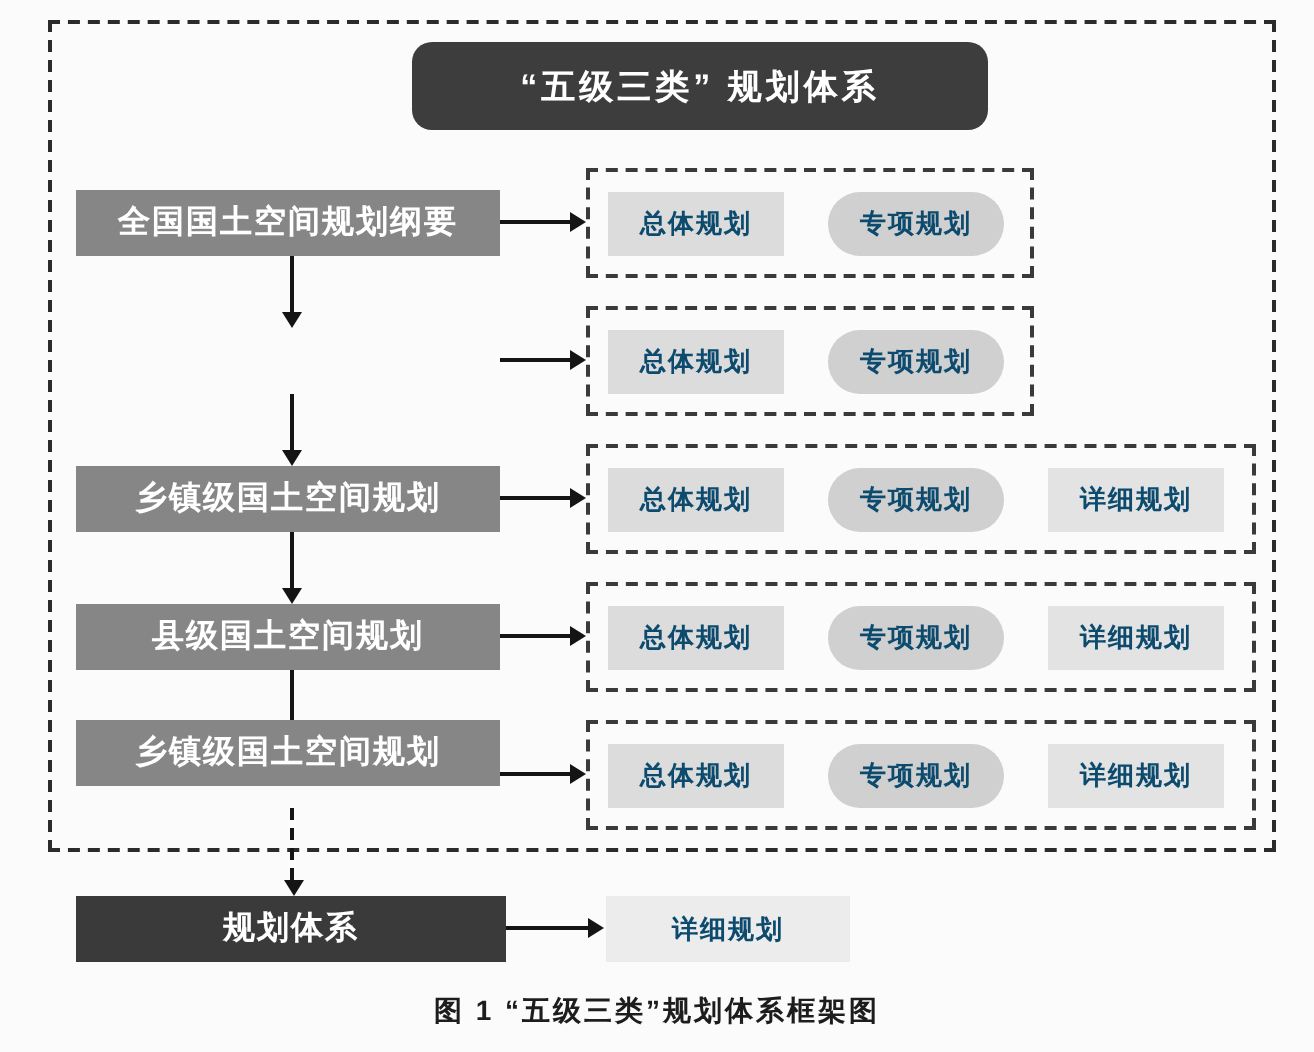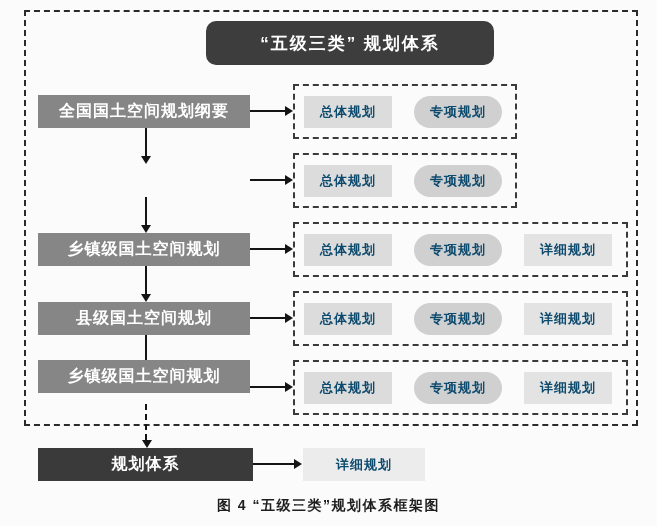--- a/index.html
+++ b/index.html
@@ -102,15 +102,15 @@
     <div class="plan-box plan-a">总体规划</div>
     <div class="plan-box plan-b">专项规划</div>
     <div class="plan-box plan-c">详细规划</div>
   </div>
   <div class="v-arrow dashed" style="top:404px;height:36px;"></div>
 
   <div class="level-box dark" style="top:448px;">规划体系</div>
   <div class="h-arrow" style="left:253px;top:463px;width:41px;"></div>
   <div class="plan-box wide">详细规划</div>
 
-  <div class="caption">图 4 “五级三类”规划体系框架图</div>
+  <div class="caption">图 1 “五级三类”规划体系框架图</div>
 
 </div>
 
 </body></html>

